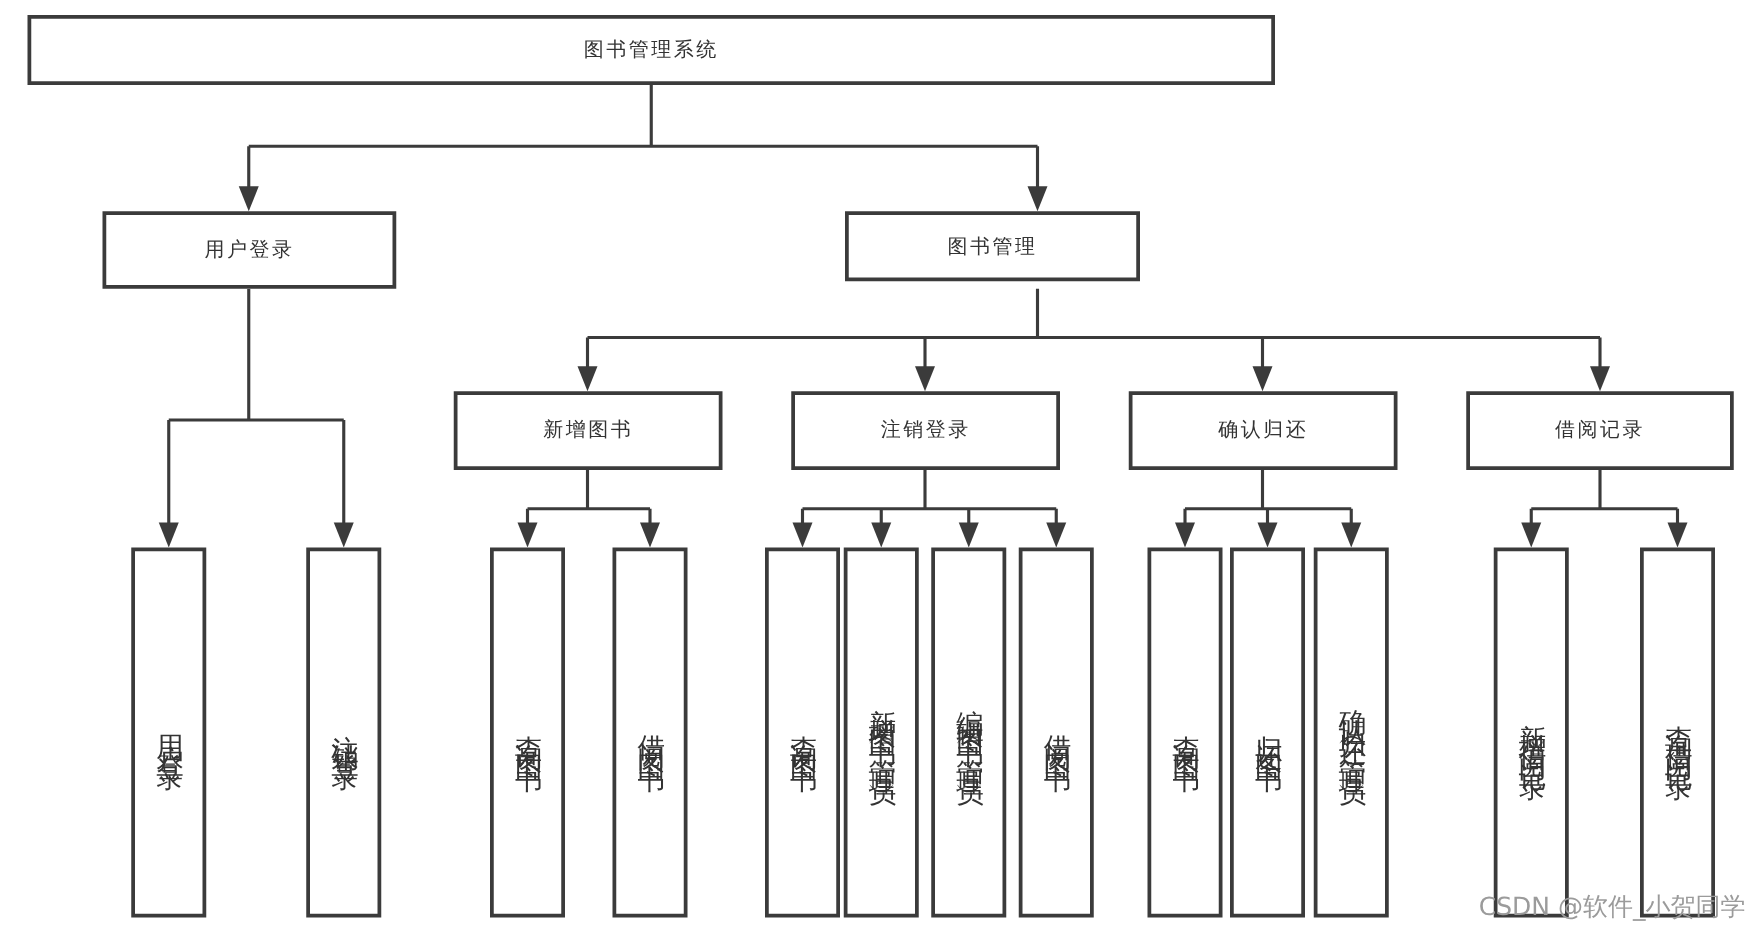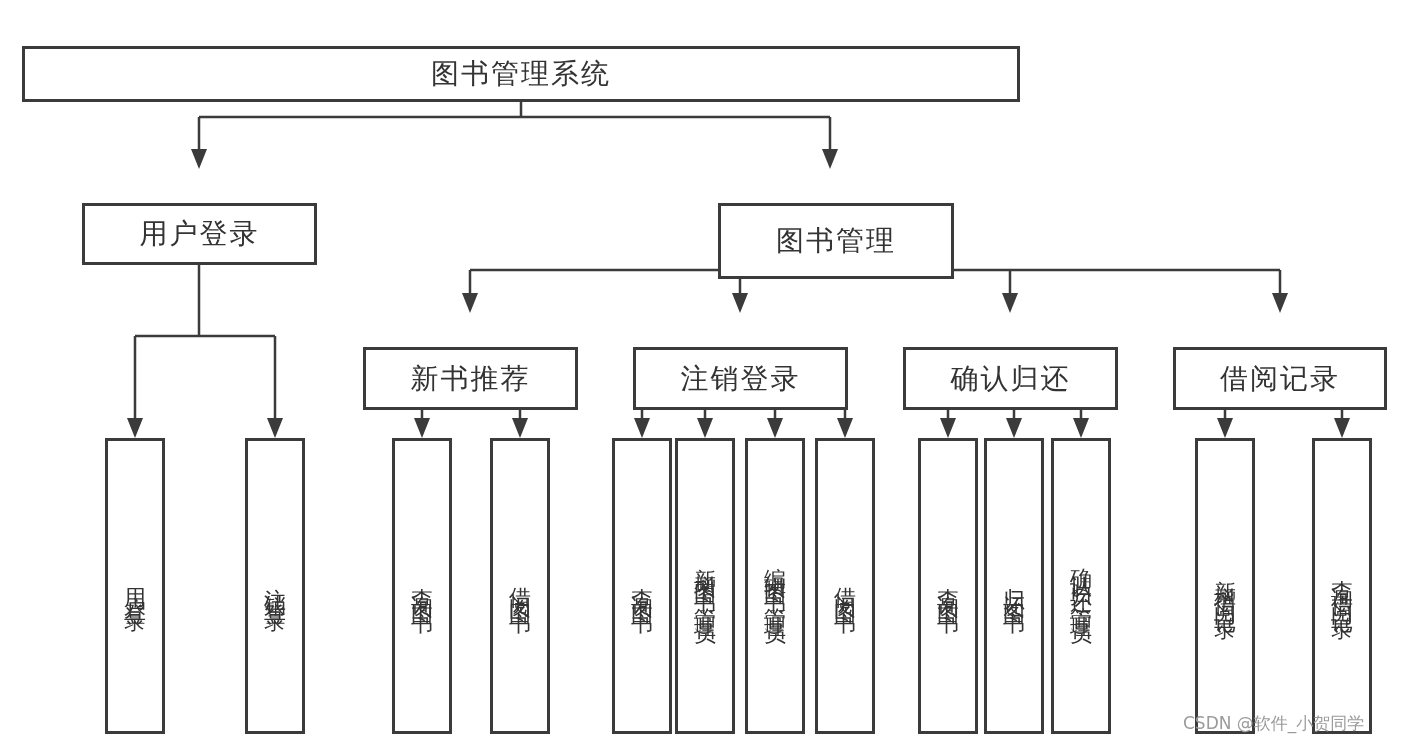--- a/index.html
+++ b/index.html
@@ -18,47 +18,46 @@
     width: 1405px; height: 747px;
     color: var(--line, #3b3b3b);
   }
   .hbox {
     position: absolute;
     border: 3px solid var(--line, #3b3b3b);
     background: var(--box-background, #ffffff);
     display: flex;
     align-items: center;
     justify-content: center;
-    font-size: 28px;
+    font-size: 16px;
     letter-spacing: 2px;
     color: var(--text, #333333);
     white-space: nowrap;
     z-index: 2;
-    margin-top: 34px;
   }
   .vbox {
     position: absolute;
     border: 3px solid var(--line, #3b3b3b);
     background: var(--box-background, #ffffff);
     display: flex;
     align-items: center;
     justify-content: center;
     writing-mode: vertical-rl;
     text-orientation: mixed;
     font-size: 22px;
     letter-spacing: 8px;
     line-height: 1.1;
     color: var(--text, #333333);
     z-index: 2;
   }
   #watermark {
     position: absolute;
     left: 1183px;
     top: 712px;
-    font-size: 17px;
+    font-size: 20px;
     color: var(--watermark, #9b9b9b);
     white-space: nowrap;
     z-index: 3;
   }
 </style>
 </head>
 <body>
 
 <div id="canvas">
 
@@ -121,23 +120,23 @@
     </g>
     <g fill="currentColor" stroke="none">
       <polygon points="1217,418 1233,418 1225,438"></polygon>
       <polygon points="1334,418 1350,418 1342,438"></polygon>
     </g>
   </svg>
 
   <div class="hbox" style="left:22px; top:12px; width:998px; height:56px;">图书管理系统</div>
 
   <div class="hbox" style="left:82px; top:169px; width:235px; height:62px;">用户登录</div>
-  <div class="hbox" style="left:718px; top:169px; width:236px; height:76px;">图书管理</div>
+  <div class="hbox" style="left:676px; top:169px; width:236px; height:56px;">图书管理</div>
 
-  <div class="hbox" style="left:363px; top:313px; width:215px; height:63px;">新书推荐</div>
+  <div class="hbox" style="left:363px; top:313px; width:215px; height:63px;">新增图书</div>
   <div class="hbox" style="left:633px; top:313px; width:215px; height:63px;">注销登录</div>
   <div class="hbox" style="left:903px; top:313px; width:215px; height:63px;">确认归还</div>
   <div class="hbox" style="left:1173px; top:313px; width:214px; height:63px;">借阅记录</div>
 
   <div class="vbox" style="left:105px; top:438px; width:60px; height:296px;">用户登录</div>
   <div class="vbox" style="left:245px; top:438px; width:60px; height:296px;">注销登录</div>
 
   <div class="vbox" style="left:392px; top:438px; width:60px; height:296px;">查询图书</div>
   <div class="vbox" style="left:490px; top:438px; width:60px; height:296px;">借阅图书</div>
 

